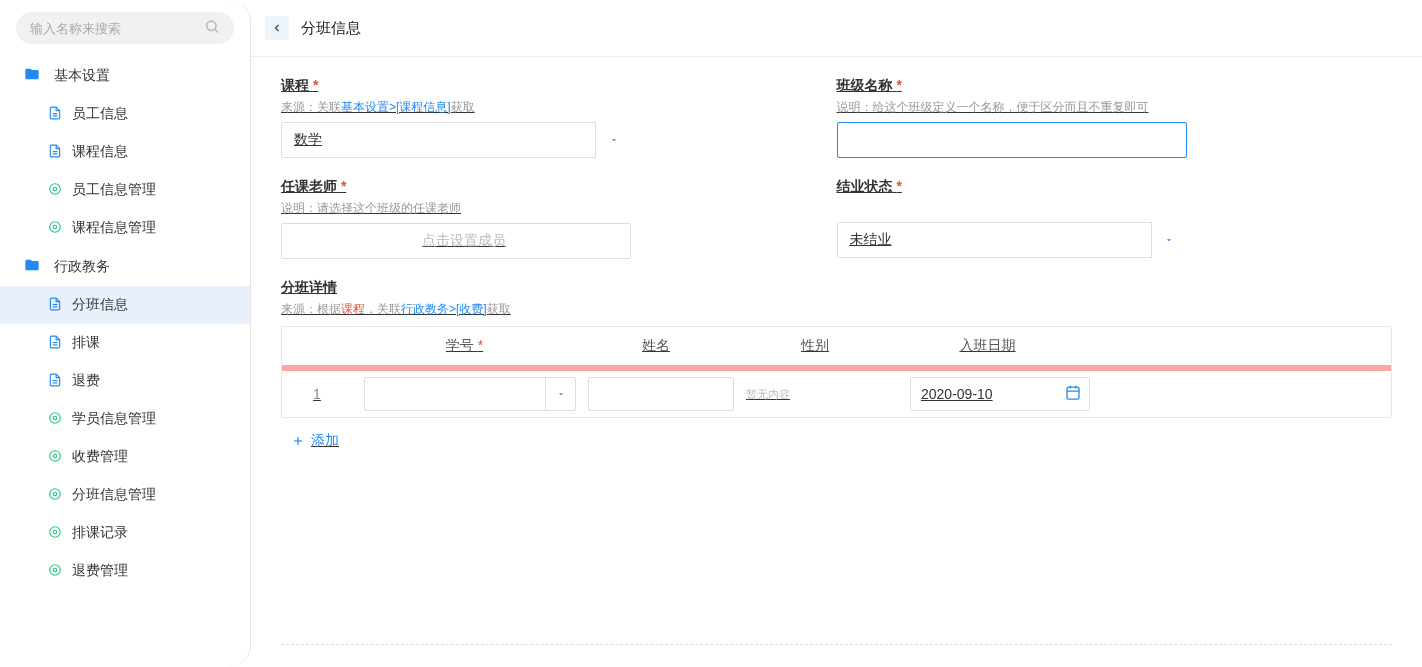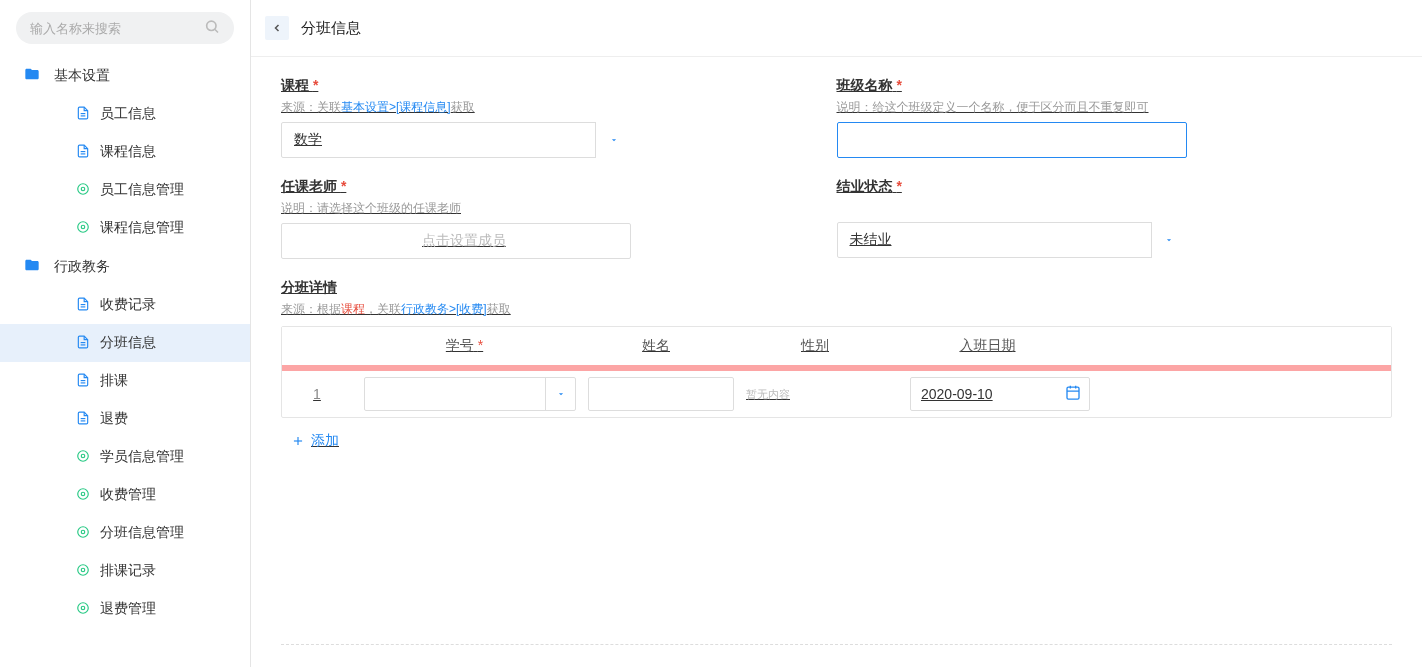--- a/index.html
+++ b/index.html
@@ -15,20 +15,21 @@
       display: flex;
       height: 667px;
       overflow: hidden;
     }
     .sidebar {
       width: 251px;
       border-right: 1px solid #e5e5e5;
       background: #fff;
       overflow-y: auto;
       flex-shrink: 0;
+      border-radius: 22px;
     }
     .search-box {
       margin: 12px 16px;
       position: relative;
     }
     .search-input {
       width: 100%;
       height: 32px;
       border-radius: 16px;
       border: none;
@@ -59,21 +60,21 @@
       font-size: 14px;
       color: #333;
       cursor: pointer;
     }
     .nav-group-title .folder-icon {
       margin-right: 14px;
     }
     .nav-item {
       display: flex;
       align-items: center;
-      padding: 10px 24px 10px 76px;
+      padding: 10px 24px 10px 48px;
       font-size: 14px;
       color: #333;
       cursor: pointer;
     }
     .nav-item.active {
       background: #e7f0fb;
     }
     .nav-item .item-icon {
       margin-right: 10px;
     }
@@ -379,29 +380,20 @@
   </div>
 
   <div class="nav-group">
     <div class="nav-group-title">
       <span class="folder-icon">
         <svg width="16" height="16" viewBox="0 0 24 24" fill="currentColor">
             <path d="M20 6h-8l-2-2H4c-1.1 0-2 .9-2 2v12c0 1.1.9 2 2 2h16c1.1 0 2-.9 2-2V8c0-1.1-.9-2-2-2z"></path>
           </svg>
       </span>
       <span>行政教务</span>
-    </div>
-    <div class="nav-item">
-      <span class="item-icon doc-icon"><svg width="14" height="14" viewBox="0 0 24 24" fill="none" stroke="currentColor" stroke-width="2">
-            <path d="M14 2H6a2 2 0 0 0-2 2v16a2 2 0 0 0 2 2h12a2 2 0 0 0 2-2V8z"></path>
-            <polyline points="14 2 14 8 20 8"></polyline>
-            <line x1="8" y1="13" x2="16" y2="13"></line>
-            <line x1="8" y1="17" x2="16" y2="17"></line>
-          </svg></span>
-      <span>收费记录</span>
     </div>
     <div class="nav-item active">
       <span class="item-icon doc-icon"><svg width="14" height="14" viewBox="0 0 24 24" fill="none" stroke="currentColor" stroke-width="2">
             <path d="M14 2H6a2 2 0 0 0-2 2v16a2 2 0 0 0 2 2h12a2 2 0 0 0 2-2V8z"></path>
             <polyline points="14 2 14 8 20 8"></polyline>
             <line x1="8" y1="13" x2="16" y2="13"></line>
             <line x1="8" y1="17" x2="16" y2="17"></line>
           </svg></span>
       <span>分班信息</span>
     </div>

